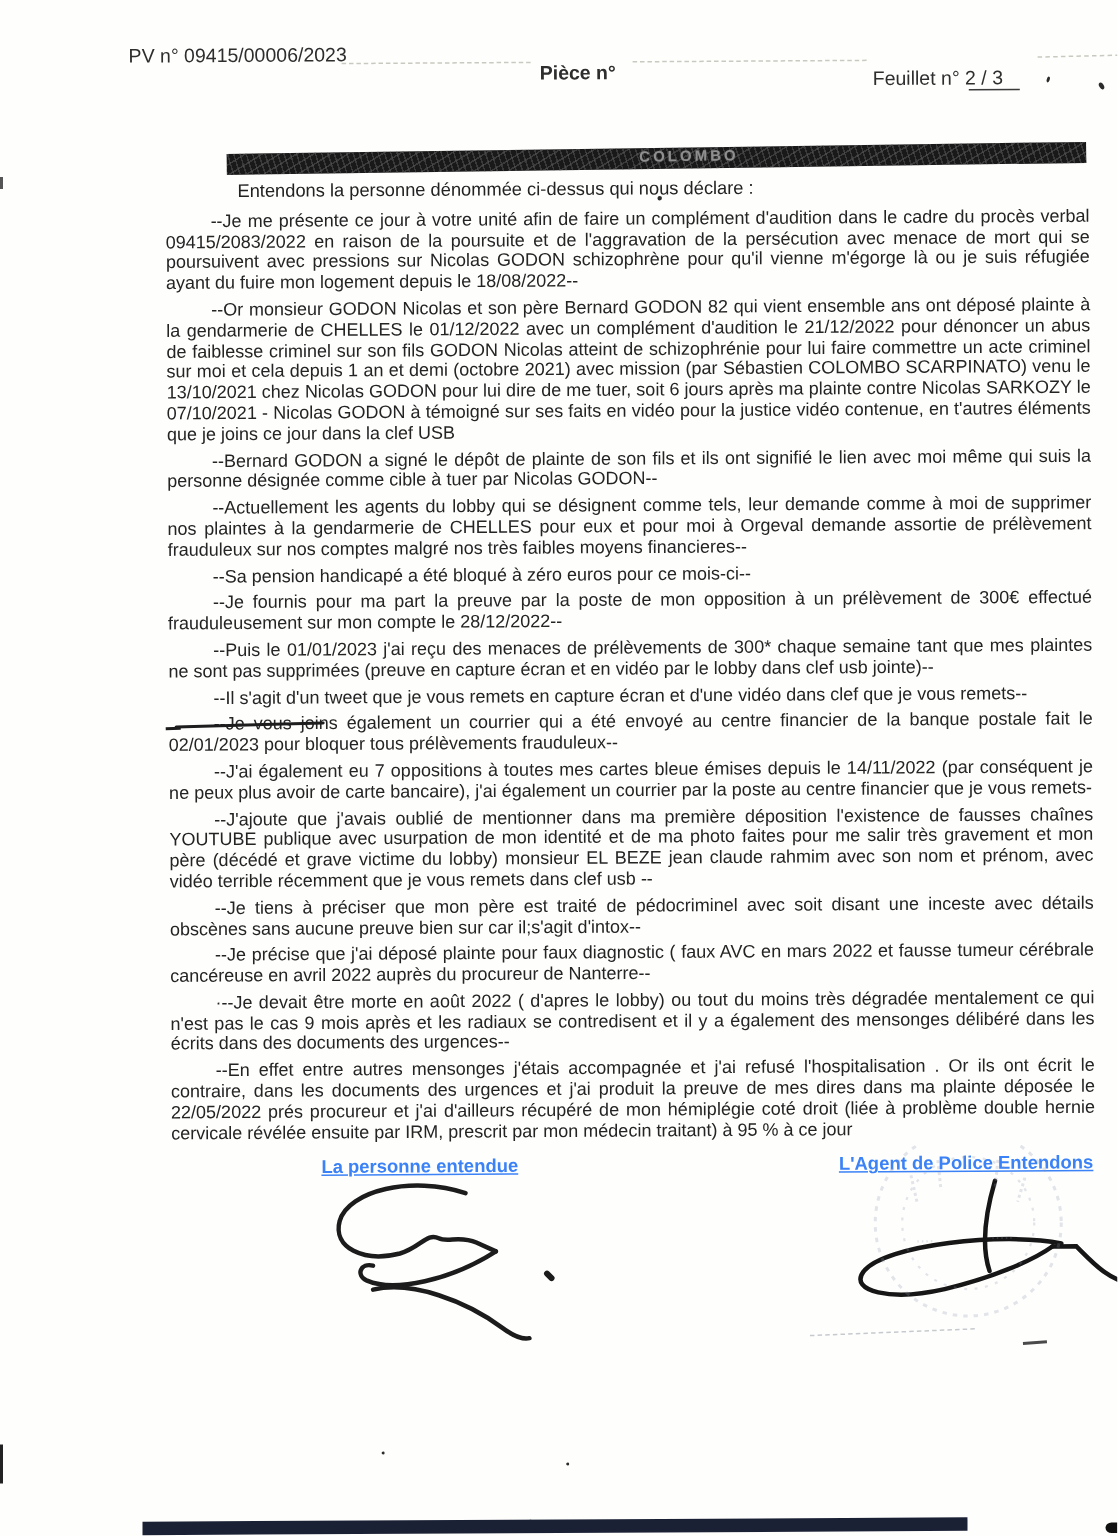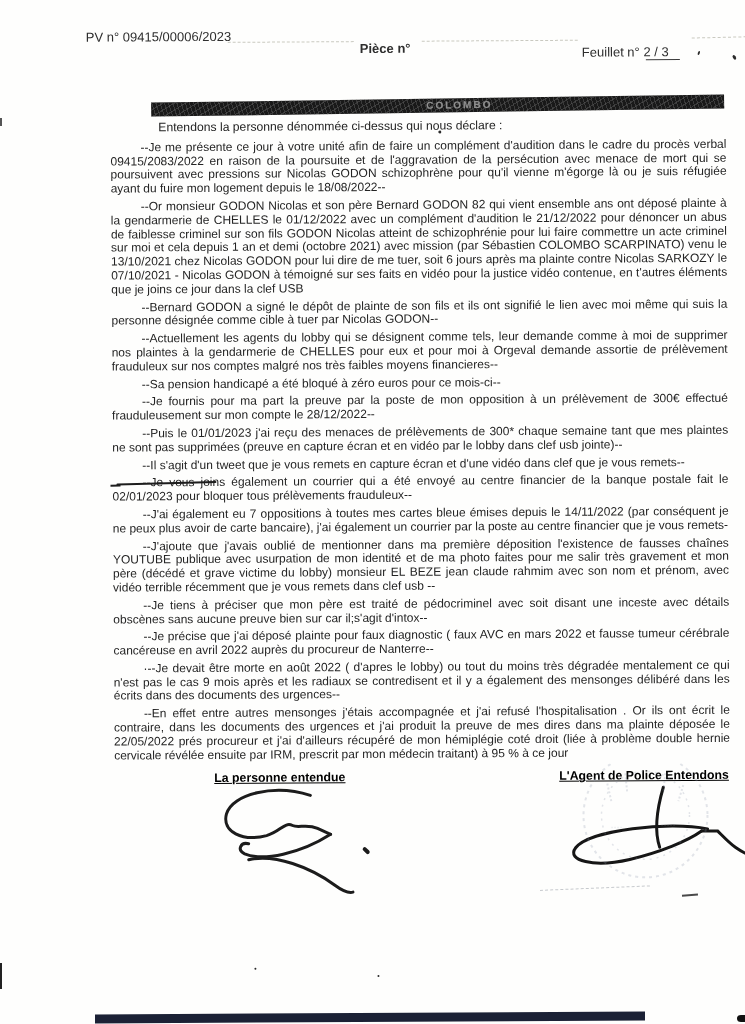--- a/index.html
+++ b/index.html
@@ -34,21 +34,21 @@
   .para{position:relative;margin:0 0 4px 0;text-indent:30px;color:#242424;}
   .pen-strike{position:absolute;left:4px;top:6px;width:100px;height:2px;background:#1d1d1d;
         transform:rotate(-1.2deg);border-radius:1px;}
   .pen-strike::after{content:"";position:absolute;left:-6px;top:1px;width:10px;height:1.5px;background:#1d1d1d;}
 
   
   .sigrow{display:flex;margin-top:10px;position:relative;}
   .sig-col{position:relative;}
   .sig-left{margin-left:100px;width:210px;}
   .sig-right{margin-left:155px;width:230px;}
-  .sig-label{font-size:12.3px;font-weight:bold;text-decoration:underline;color:#000000;white-space:nowrap;}
+  .sig-label{font-size:12.3px;font-weight:bold;text-decoration:underline;color:#3b82f6;white-space:nowrap;}
   .sig-svg{display:block;margin-top:2px;}
   .stamp{position:absolute;left:8px;top:-6px;opacity:.55;}
   .dotline{position:absolute;left:-20px;top:118px;width:110px;border-bottom:1px dashed #b9bdc2;
         transform:rotate(-2deg);opacity:.8;}
   .dash-mark{position:absolute;left:679px;top:896px;width:16px;height:2px;background:#4a4a4a;
         transform:rotate(-4deg);}
 
   
   .speck{position:absolute;background:#2b2b2b;border-radius:50%;}
   .sp1{left:440px;top:131px;width:3px;height:3px;}

